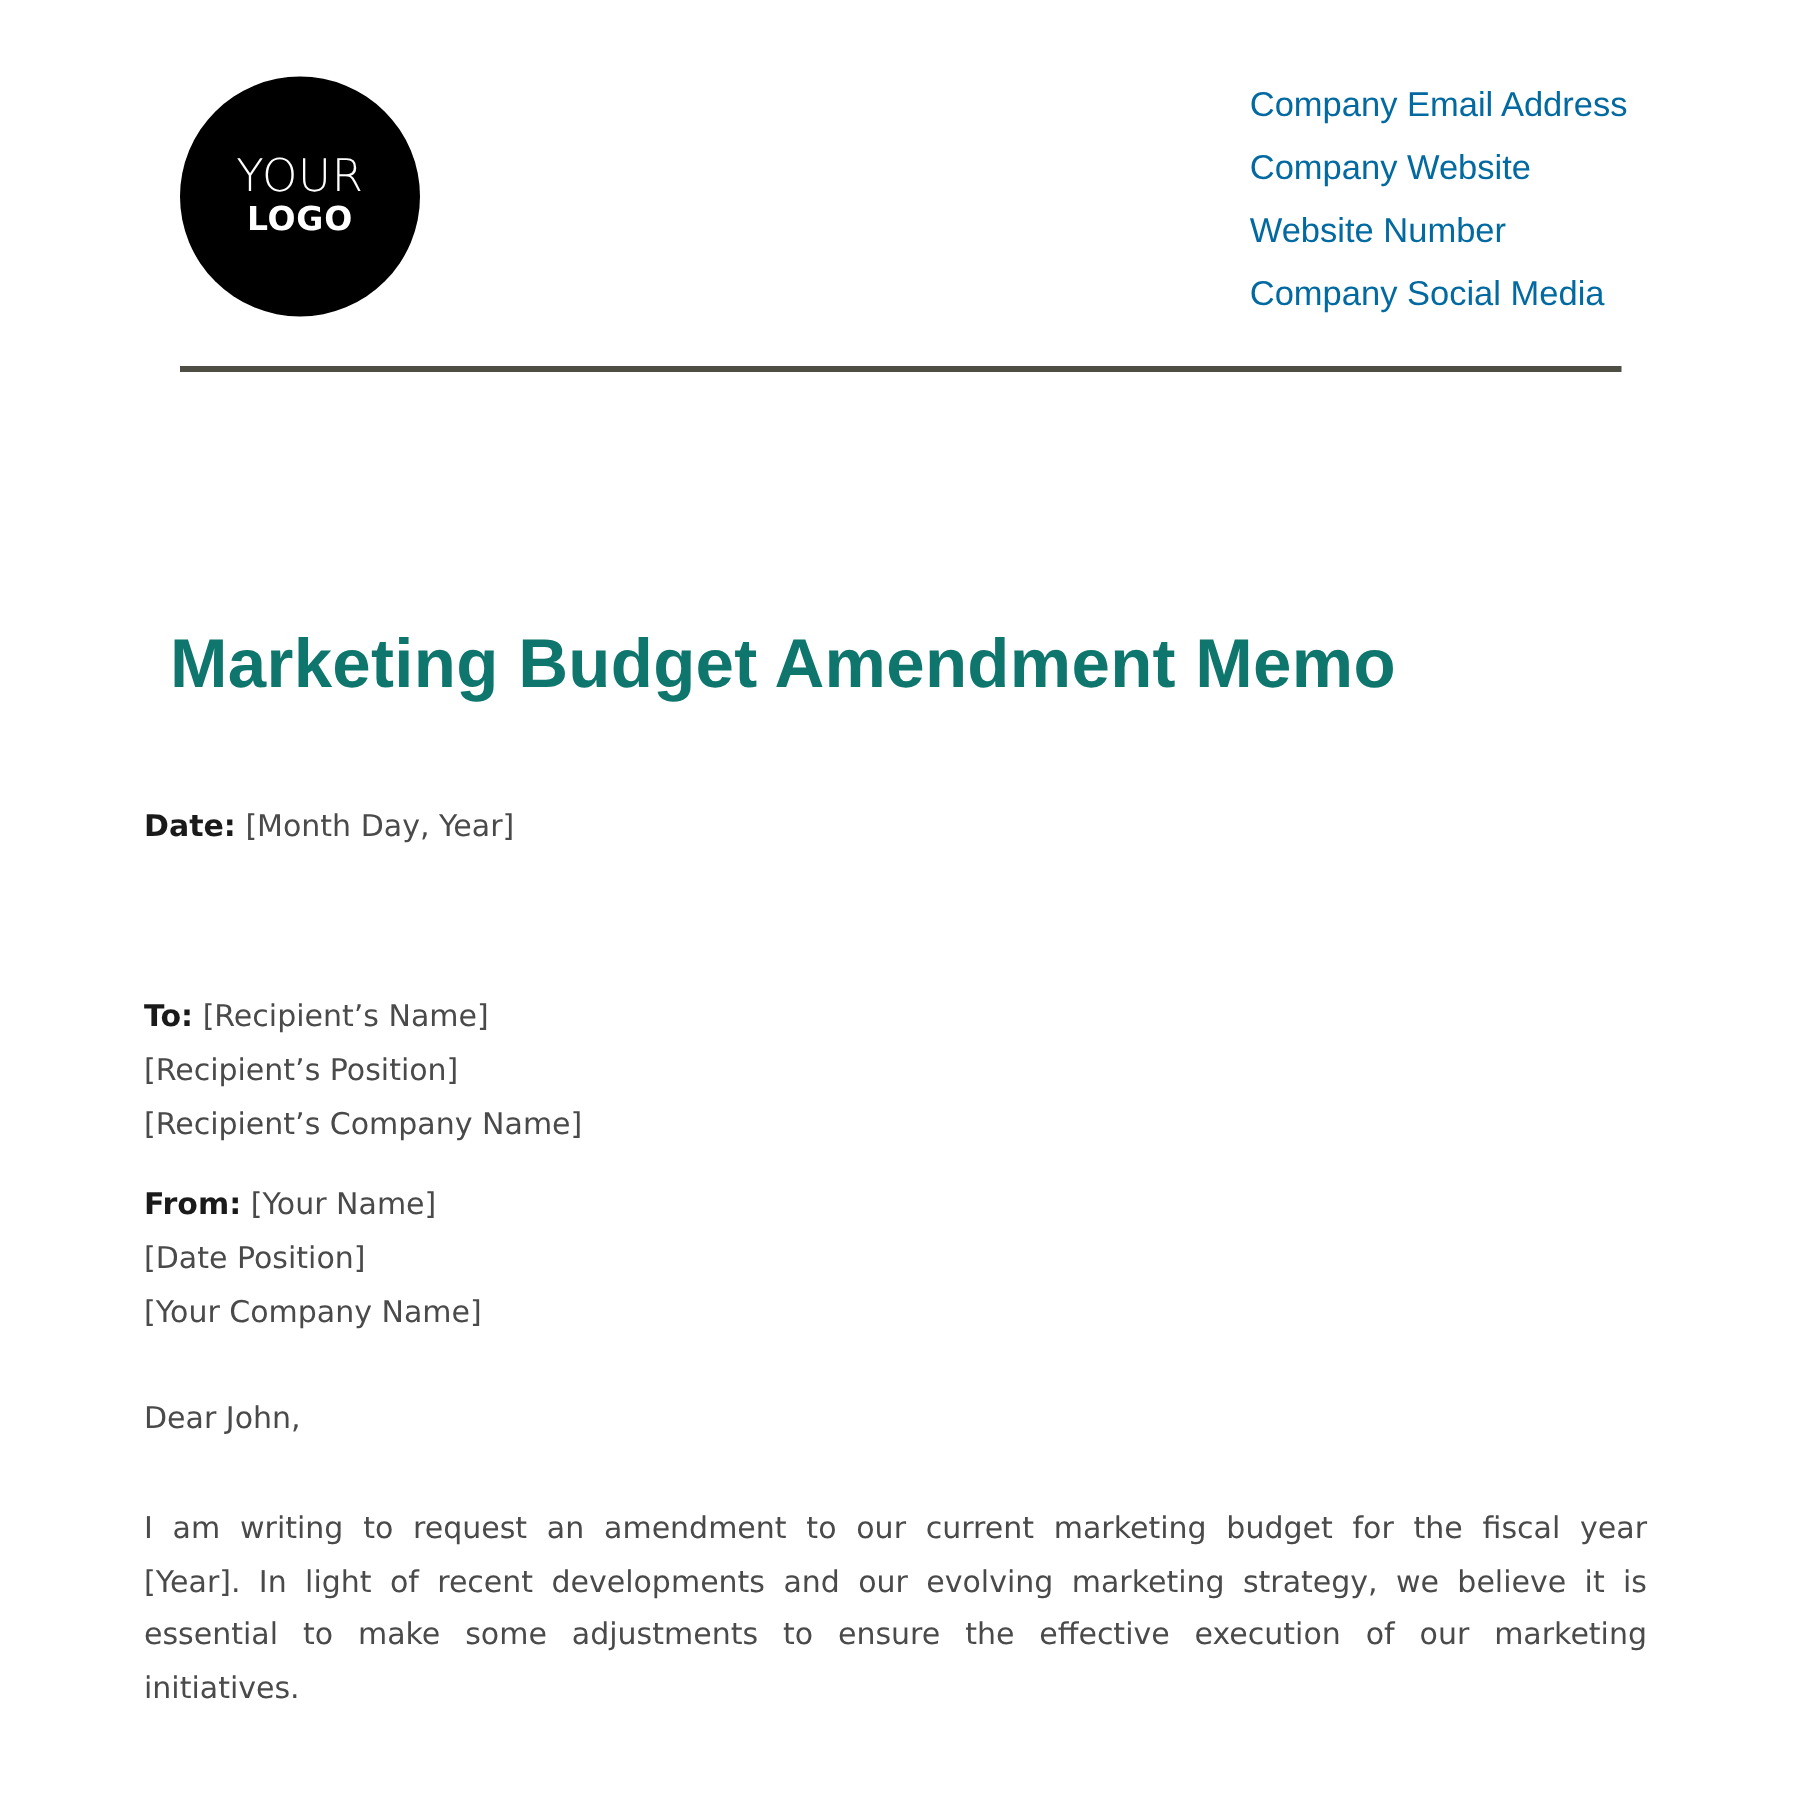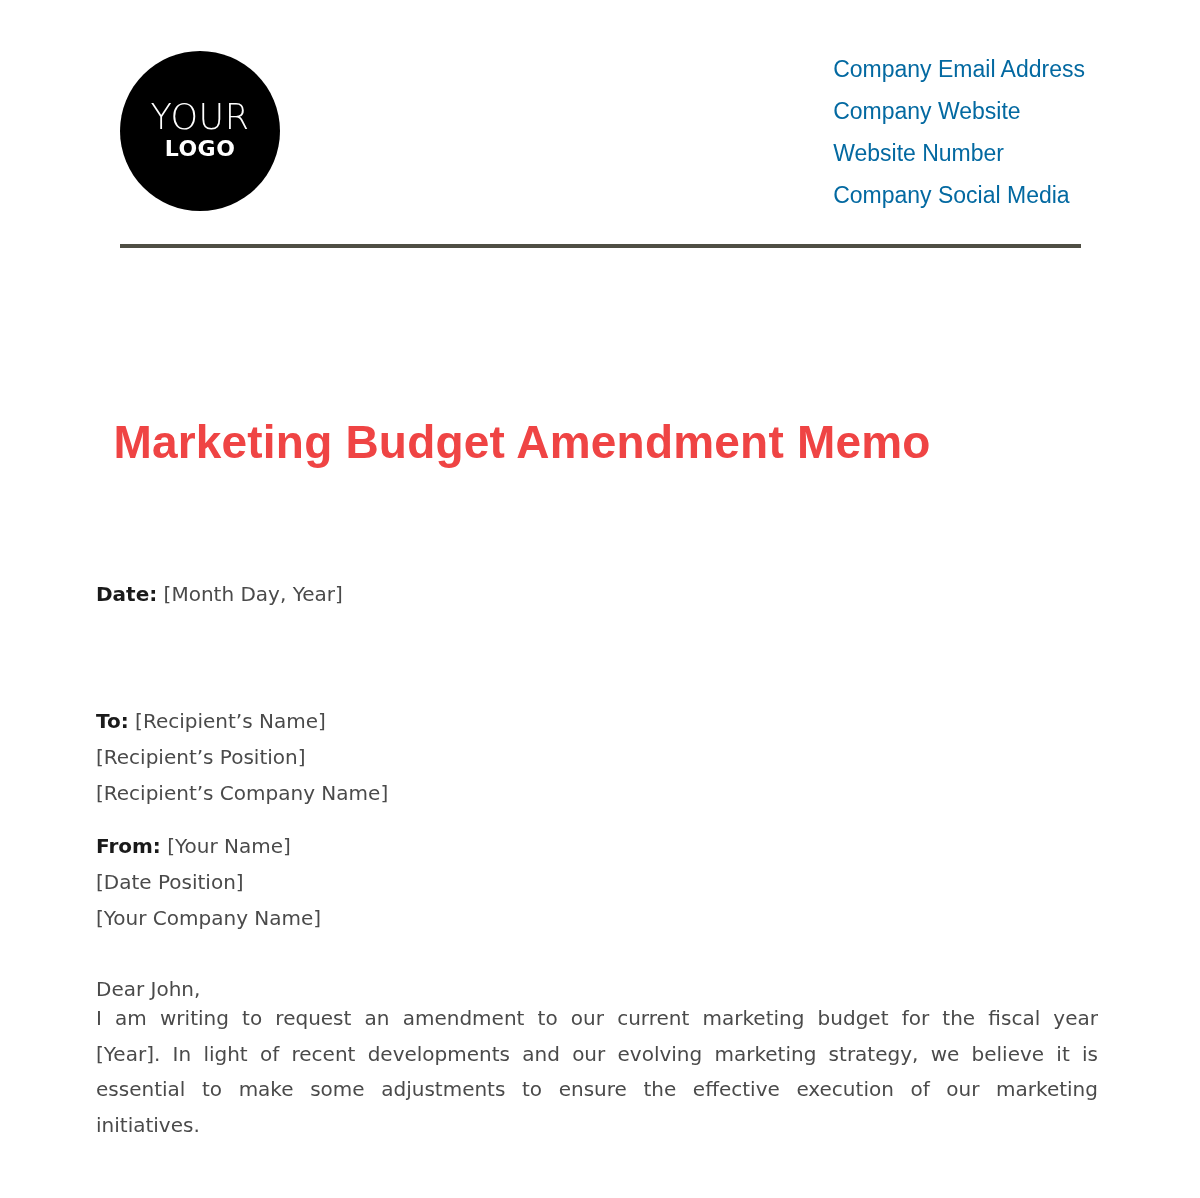--- a/index.html
+++ b/index.html
@@ -24,21 +24,21 @@
     background: #000;
     color: #fff;
     display: flex;
     flex-direction: column;
     align-items: center;
     justify-content: center;
     font-family: "DejaVu Sans", sans-serif;
     line-height: 1;
   }
   .logo .l1 {
-    font-size: 35px;
+    font-size: 30px;
     font-weight: 300;
     letter-spacing: 0.5px;
     margin-bottom: 3px;
     margin-top: -2px;
   }
   .logo .l2 {
     font-size: 22px;
     font-weight: bold;
     letter-spacing: 0.5px;
   }
@@ -65,32 +65,31 @@
   }
   .title {
     position: absolute;
     left: 0;
     top: 415px;
     width: 1044px;
     text-align: center;
     font-family: "Liberation Sans", sans-serif;
     font-weight: bold;
     font-size: 46px;
-    color: #ef4444;
+    color: #0f766e;
     letter-spacing: 0.2px;
   }
   .body-text {
     position: absolute;
     left: 96px;
     width: 1002px;
     font-family: "DejaVu Sans", sans-serif;
     font-size: 20px;
     color: #4a4a4a;
     line-height: 36px;
-    margin-top: 44px;
   }
   .body-text b {
     color: #1a1a1a;
     font-weight: bold;
   }
   .meta { top: 532px; }
   .to { top: 659px; }
   .from { top: 784px; }
   .greet { top: 927px; }
   .para {

